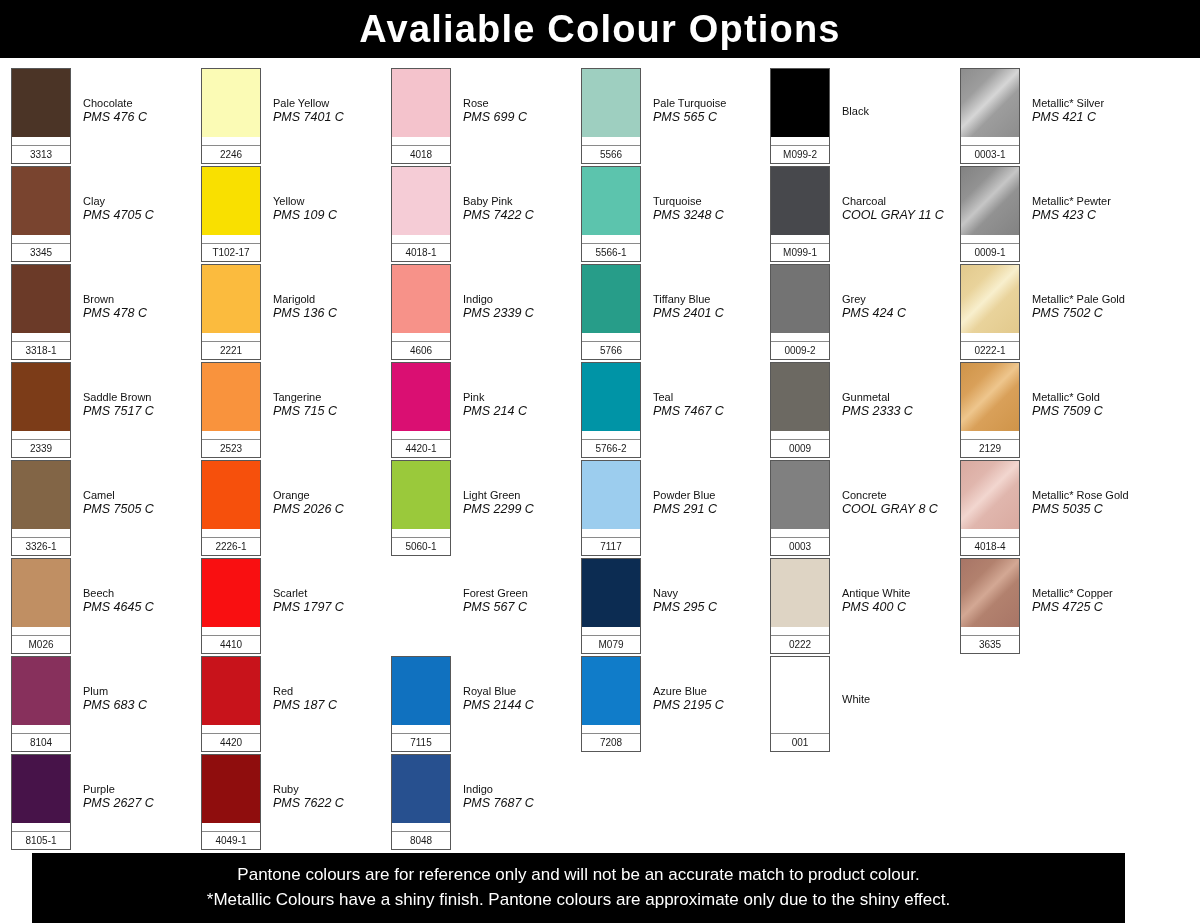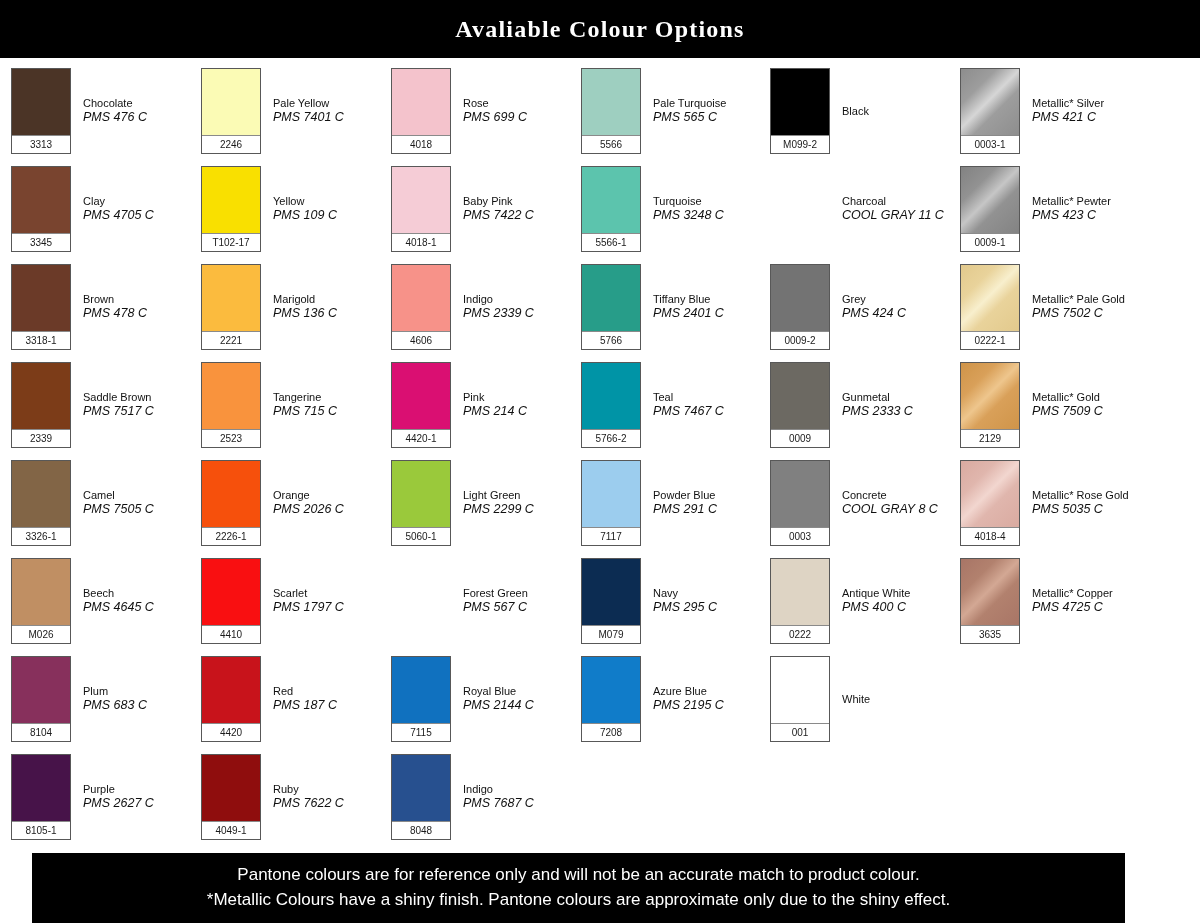--- a/index.html
+++ b/index.html
@@ -21,45 +21,45 @@
     width: 1200px;
     height: 58px;
     background: #000000;
     display: flex;
     align-items: center;
     justify-content: center;
     box-sizing: border-box;
   }
   #page-title {
     color: #ffffff;
-    font-size: 24px;
+    font-size: 38px;
     font-weight: bold;
     letter-spacing: 1.2px;
-    font-family: Liberation Serif, serif;
+    font-family: Liberation Sans, sans-serif;
     white-space: nowrap;
   }
 
   
   #swatch-grid {
     position: relative;
     width: 1200px;
     height: 795px;
     background: #ffffff;
   }
   .swatch-cell {
     position: absolute;
     width: 190px;
     height: 98px;
   }
   .swatch-box {
     position: absolute;
     left: 0;
     top: 0;
     width: 60px;
-    height: 86px;
+    height: 96px;
     border: 1px solid #585858;
     box-sizing: border-box;
     background: #ffffff;
     overflow: hidden;
   }
   .swatch-chip {
     position: absolute;
     left: 0;
     top: 0;
     right: 0;
@@ -230,20 +230,24 @@
       <div class="swatch-box">
         <div class="swatch-chip" style="background: rgb(92, 196, 173);"></div>
         <div class="swatch-code">5566-1</div>
       </div>
       <div class="swatch-text">
         <div class="swatch-name">Turquoise</div>
         <div class="swatch-pms">PMS 3248 C</div>
       </div>
     </div>
     <div class="swatch-cell" style="left: 770px; top: 108px;">
+      <div class="swatch-box">
+        <div class="swatch-chip" style="background: rgb(71, 72, 76);"></div>
+        <div class="swatch-code">M099-1</div>
+      </div>
       <div class="swatch-text">
         <div class="swatch-name">Charcoal</div>
         <div class="swatch-pms">COOL GRAY 11 C</div>
       </div>
     </div>
     <div class="swatch-cell" style="left: 960px; top: 108px;">
       <div class="swatch-box">
         <div class="swatch-chip" style="background: linear-gradient(135deg, rgb(130, 130, 130) 0%, rgb(146, 146, 146) 28%, rgb(198, 198, 198) 47%, rgb(146, 146, 146) 62%, rgb(130, 130, 130) 100%);"></div>
         <div class="swatch-code">0009-1</div>
       </div>

